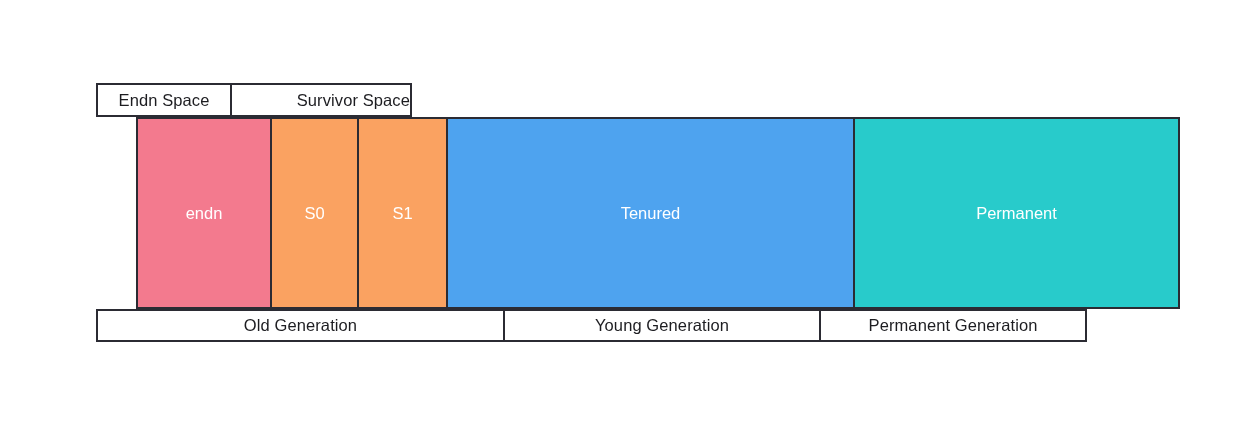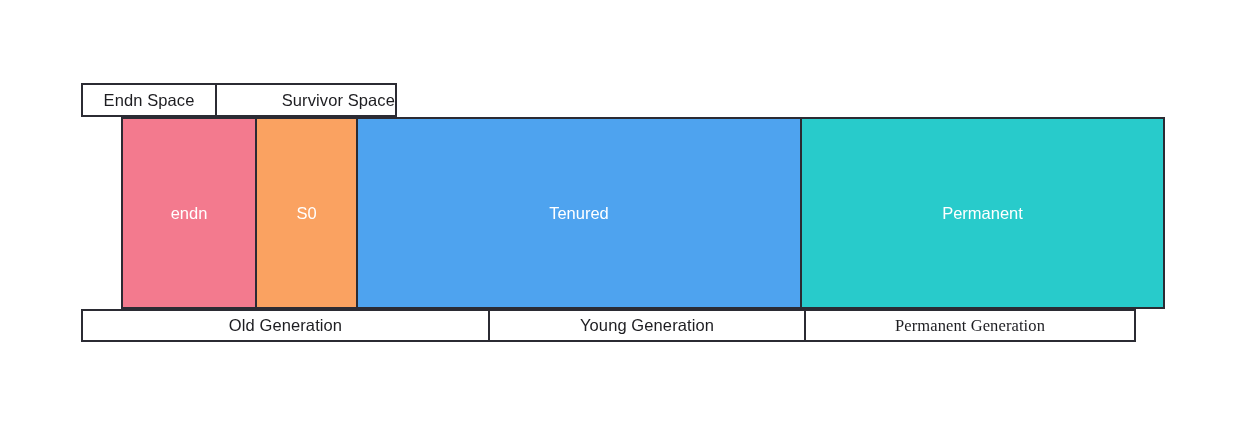--- a/index.html
+++ b/index.html
@@ -11,21 +11,21 @@
   body {
     width: 1240px;
     height: 426px;
     font-family: "Liberation Sans", sans-serif;
     position: relative;
     overflow: hidden;
   }
 
   #diagram-root {
     position: absolute;
-    left: 81px;
+    left: 96px;
     top: 83px;
     width: 1054px;
     height: 259px;
   }
 
   
   .header-row {
     position: absolute;
     left: 0;
     top: 0;
@@ -111,36 +111,39 @@
     </div>
     <div class="header-cell" style="width: 182px;">
       <span>Survivor Space</span>
     </div>
   </div>
 
   <div class="blocks-row">
     <div class="block" style="width: 136px; background: rgb(243, 122, 142);">
       <span>endn</span>
     </div>
-    <div class="block" style="width: 103px; background: rgb(250, 162, 97);">
+    <div class="block" style="width: 89px; background: rgb(250, 162, 97);">
       <span>S0</span>
     </div>
-    <div class="block" style="width: 446px; background: rgb(78, 163, 239);">
+    <div class="block" style="width: 91px; background: rgb(250, 162, 97);">
+      <span>S1</span>
+    </div>
+    <div class="block" style="width: 409px; background: rgb(78, 163, 239);">
       <span>Tenured</span>
     </div>
-    <div class="block" style="width: 365px; background: rgb(40, 203, 203);">
+    <div class="block" style="width: 327px; background: rgb(40, 203, 203);">
       <span>Permanent</span>
     </div>
   </div>
 
   <div class="footer-row">
     <div class="footer-cell" style="width: 409px;">
       <span>Old Generation</span>
     </div>
     <div class="footer-cell" style="width: 318px;">
       <span>Young Generation</span>
     </div>
-    <div class="footer-cell" style="width: 332px; font-family: Liberation Serif, serif;">
+    <div class="footer-cell" style="width: 268px;">
       <span>Permanent Generation</span>
     </div>
   </div>
 
 </div>
 
 </body></html>

